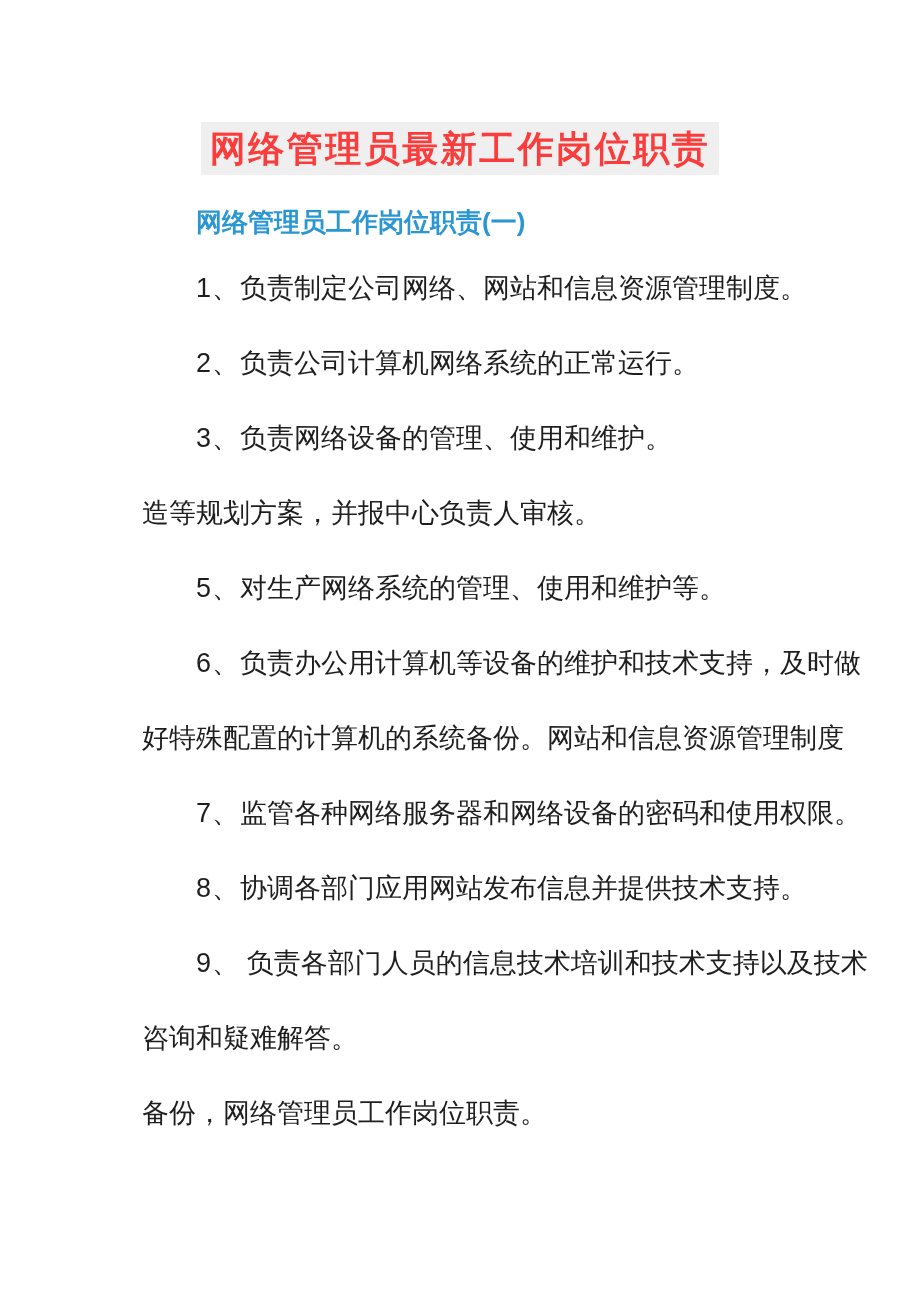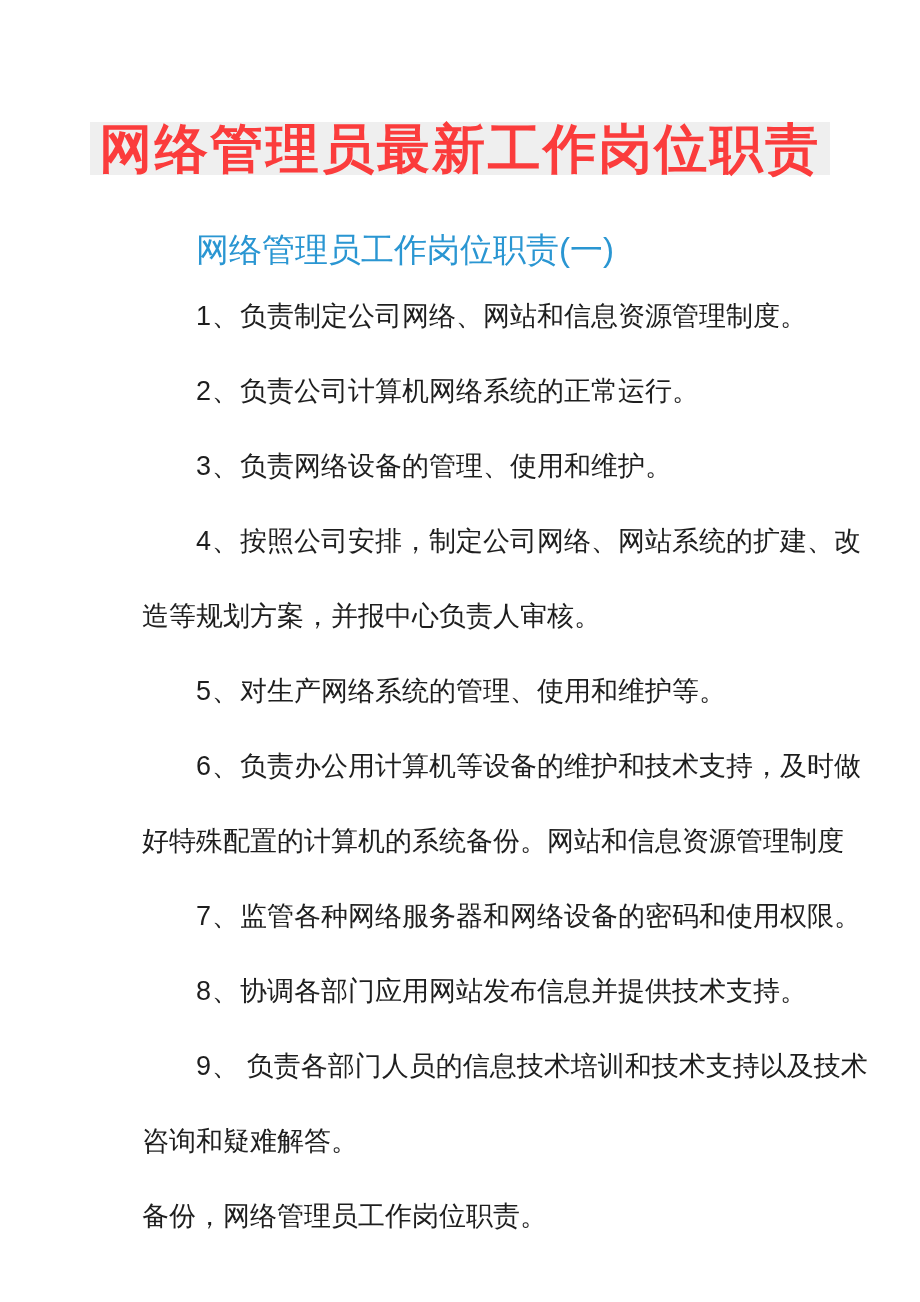--- a/index.html
+++ b/index.html
@@ -24,37 +24,37 @@
     text-align: center;
   }
   .title-banner {
     display: inline-block;
     background: var(--title-bg);
     padding: 0 9px;
   }
   .title-text {
     font-family: "Liberation Sans", "DejaVu Sans", sans-serif;
     font-weight: bold;
-    font-size: 53px;
+    font-size: 36px;
     line-height: 53px;
     letter-spacing: 2.5px;
     color: var(--title-color);
     white-space: nowrap;
     text-align: center;
   }
   .content {
     padding-left: 142px;
     padding-right: 128px;
   }
   .subtitle {
-    margin-top: 60px;
+    margin-top: 32px;
     padding-left: 54px;
     font-family: "Liberation Sans", "DejaVu Sans", sans-serif;
-    font-weight: normal;
-    font-size: 33px;
+    font-weight: bold;
+    font-size: 26px;
     line-height: 30px;
     color: var(--subtitle-color);
     white-space: nowrap;
   }
   .list {
     margin-top: 21px;
     color: var(--body-color);
   }
   .para {
     margin-bottom: 19px;
@@ -90,21 +90,20 @@
         <div class="para">
           <div class="line first"><span class="num">1、</span>负责制定公司网络、网站和信息资源管理制度。</div>
         </div>
         <div class="para">
           <div class="line first"><span class="num">2、</span>负责公司计算机网络系统的正常运行。</div>
         </div>
         <div class="para">
           <div class="line first"><span class="num">3、</span>负责网络设备的管理、使用和维护。</div>
         </div>
         <div class="para">
-          <div class="line first"><span class="num">4、</span>按照公司安排，制定公司网络、网站系统的扩建、改</div>
           <div class="line">造等规划方案，并报中心负责人审核。</div>
         </div>
         <div class="para">
           <div class="line first"><span class="num">5、</span>对生产网络系统的管理、使用和维护等。</div>
         </div>
         <div class="para">
           <div class="line first"><span class="num">6、</span>负责办公用计算机等设备的维护和技术支持，及时做</div>
           <div class="line">好特殊配置的计算机的系统备份。网站和信息资源管理制度</div>
         </div>
         <div class="para">

